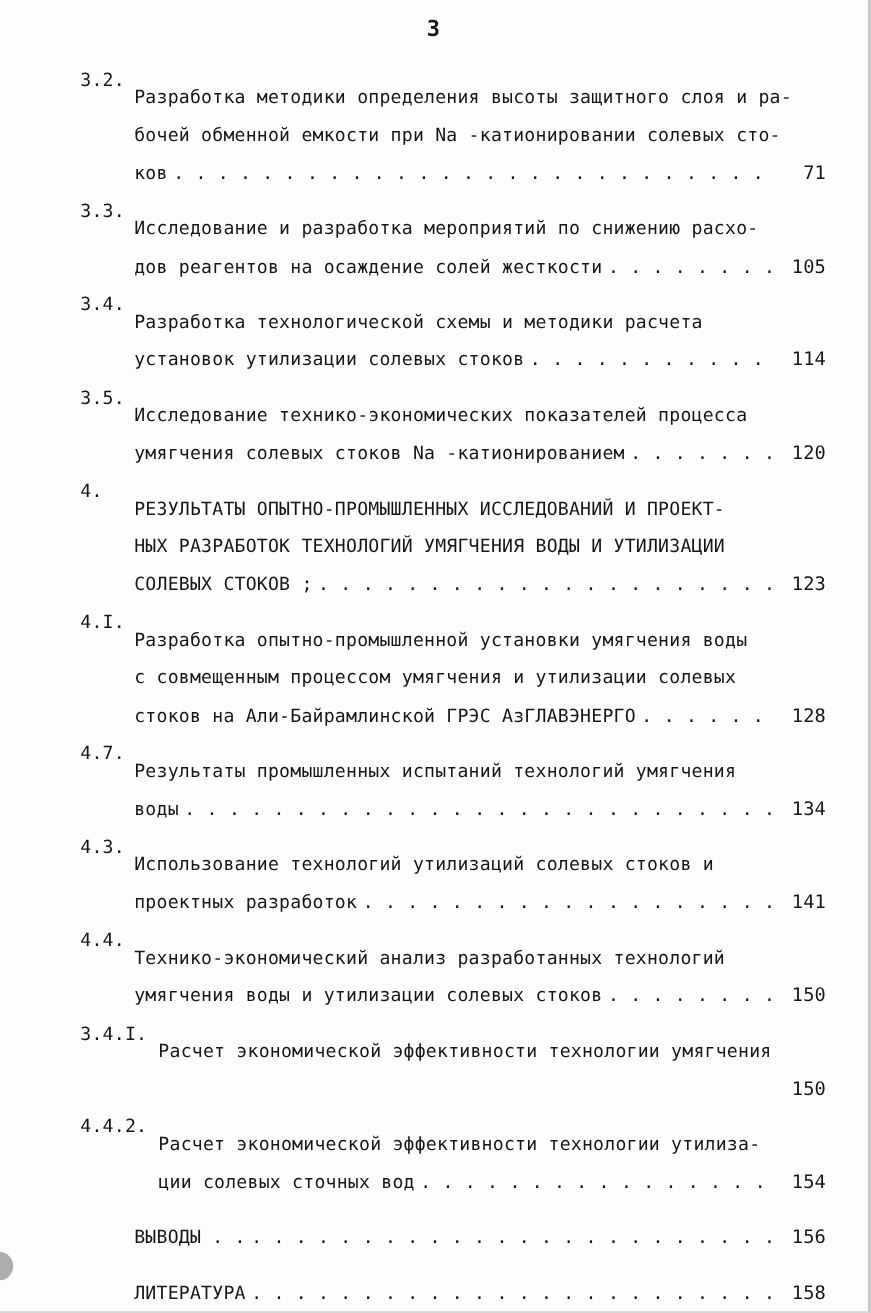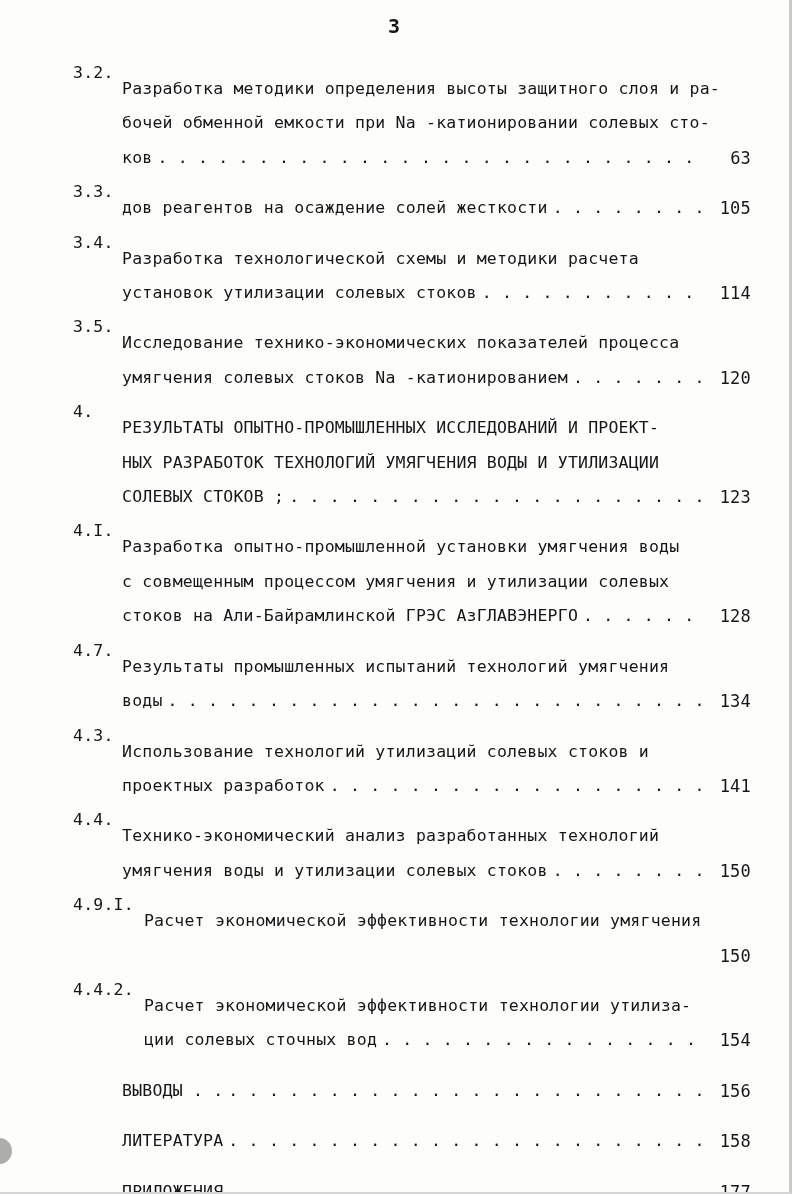--- a/index.html
+++ b/index.html
@@ -92,26 +92,27 @@
 
 <div class="scan-page">
   <div class="corner-shadow"></div>
   <div class="top-page-number">3</div>
   <div class="toc">
       <div class="entry">
         <span class="num">3.2.</span>
         <div class="body">
           <div class="line">Разработка методики определения высоты защитного слоя и ра-</div>
           <div class="line">бочей обменной емкости при Nа -катионировании солевых сто-</div>
-          <div class="line lastline"><span class="txt">ков</span><span class="dots">. . . . . . . . . . . . . . . . . . . . . . . . . . . . . . . . . . . . . . . . . . . . . . . . . . . . . . . . . . . .</span><span class="pg">63</span></div>
+          <div class="line lastline"><span class="txt">ков</span><span class="dots">. . . . . . . . . . . . . . . . . . . . . . . . . . . . . . . . . . . . . . . . . . . . . . . . . . . . . . . . . . . .</span><span class="pg">71</span></div>
         </div>
       </div>
       <div class="entry">
         <span class="num">3.3.</span>
         <div class="body">
+          <div class="line">Исследование и разработка мероприятий по снижению расхо-</div>
           <div class="line lastline"><span class="txt">дов реагентов на осаждение солей жесткости</span><span class="dots">. . . . . . . . . . . . . . . . . . . . . . . . . . . . . . . . . . . . . . . . . . . . . . . . . . . . . . . . . . . .</span><span class="pg">105</span></div>
         </div>
       </div>
       <div class="entry">
         <span class="num">3.4.</span>
         <div class="body">
           <div class="line">Разработка технологической схемы и методики расчета</div>
           <div class="line lastline"><span class="txt">установок утилизации солевых стоков</span><span class="dots">. . . . . . . . . . . . . . . . . . . . . . . . . . . . . . . . . . . . . . . . . . . . . . . . . . . . . . . . . . . .</span><span class="pg">114</span></div>
         </div>
       </div>
@@ -153,21 +154,21 @@
         </div>
       </div>
       <div class="entry">
         <span class="num">4.4.</span>
         <div class="body">
           <div class="line">Технико-экономический анализ разработанных технологий</div>
           <div class="line lastline"><span class="txt">умягчения воды и утилизации солевых стоков</span><span class="dots">. . . . . . . . . . . . . . . . . . . . . . . . . . . . . . . . . . . . . . . . . . . . . . . . . . . . . . . . . . . .</span><span class="pg">150</span></div>
         </div>
       </div>
       <div class="entry">
-        <span class="num">4.9.I.</span>
+        <span class="num">3.4.I.</span>
         <div class="body">
           <div class="line"> Расчет экономической эффективности технологии умягчения</div>
           <div class="line lastline"><span class="dots"></span><span class="pg">150</span></div>
         </div>
       </div>
       <div class="entry">
         <span class="num">4.4.2.</span>
         <div class="body">
           <div class="line"> Расчет экономической эффективности технологии утилиза-</div>
           <div class="line lastline"><span class="txt"> ции солевых сточных вод</span><span class="dots">. . . . . . . . . . . . . . . . . . . . . . . . . . . . . . . . . . . . . . . . . . . . . . . . . . . . . . . . . . . .</span><span class="pg">154</span></div>

